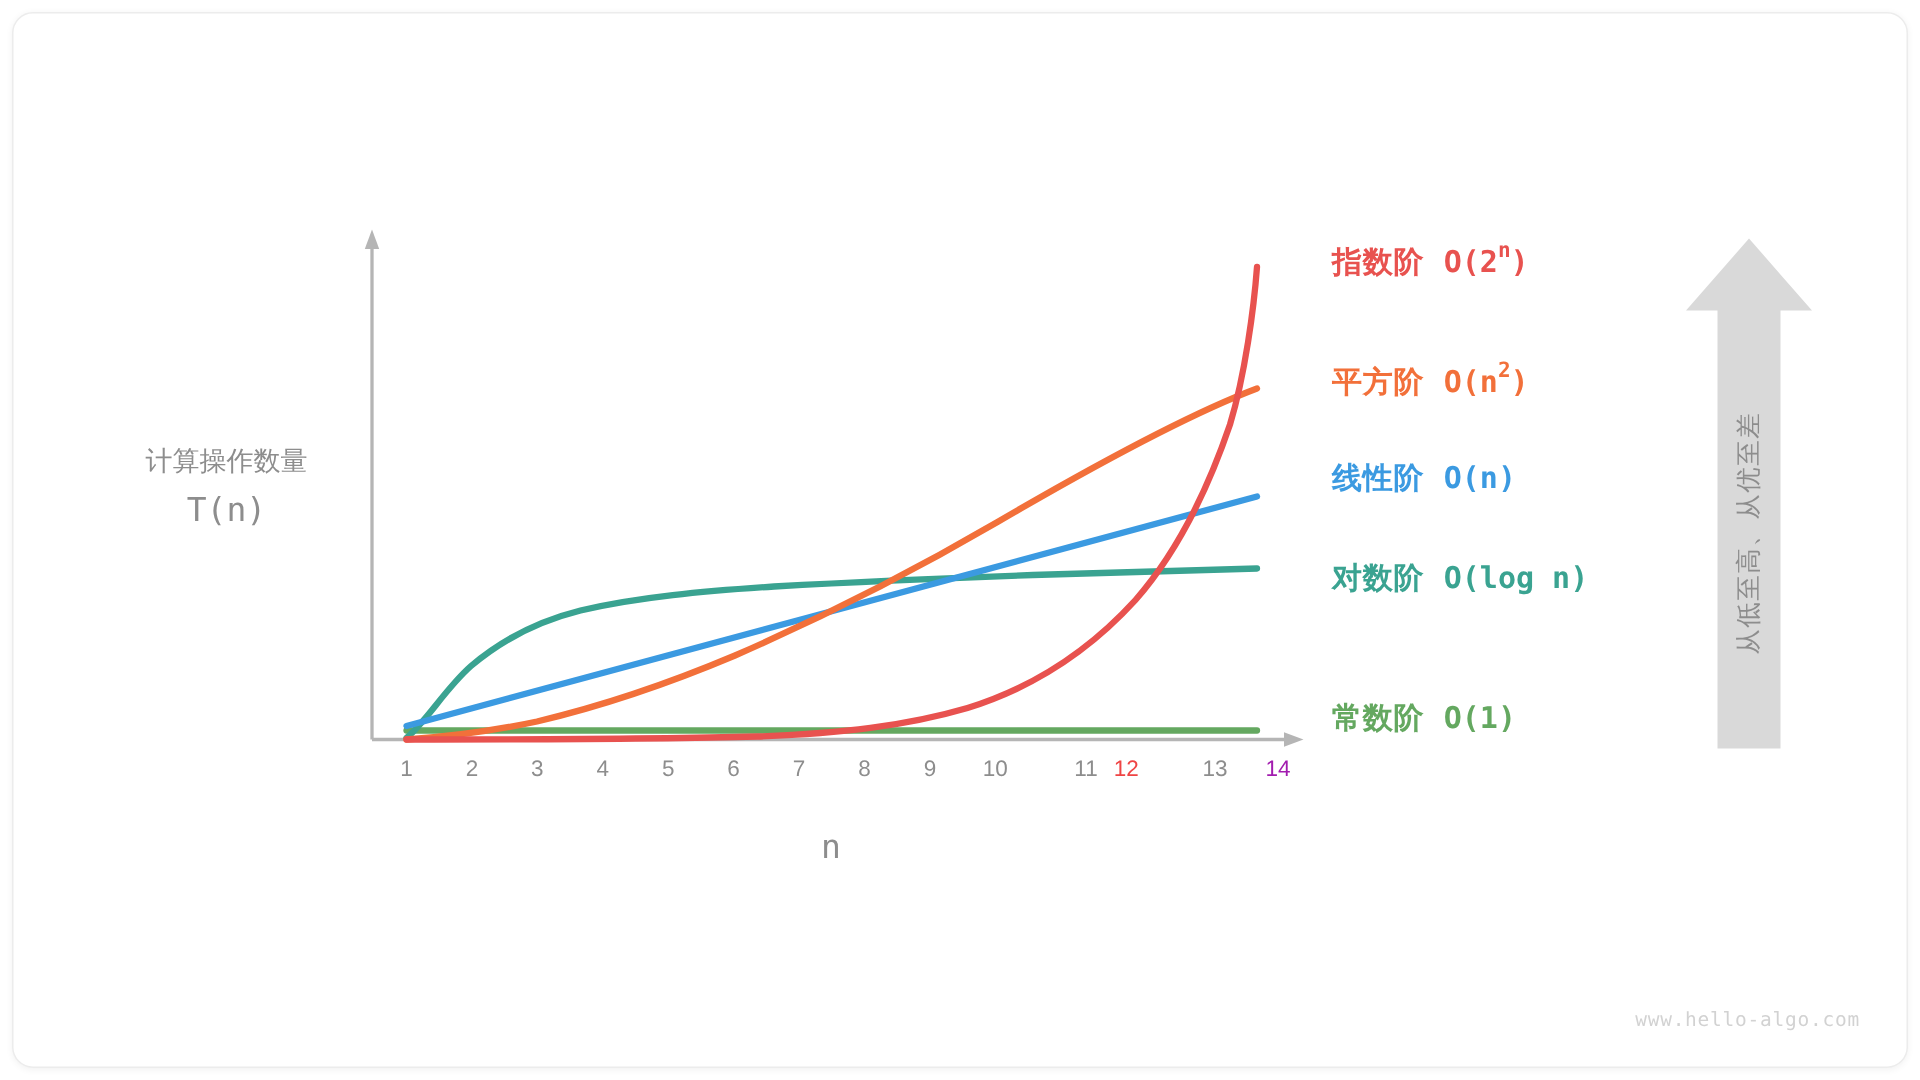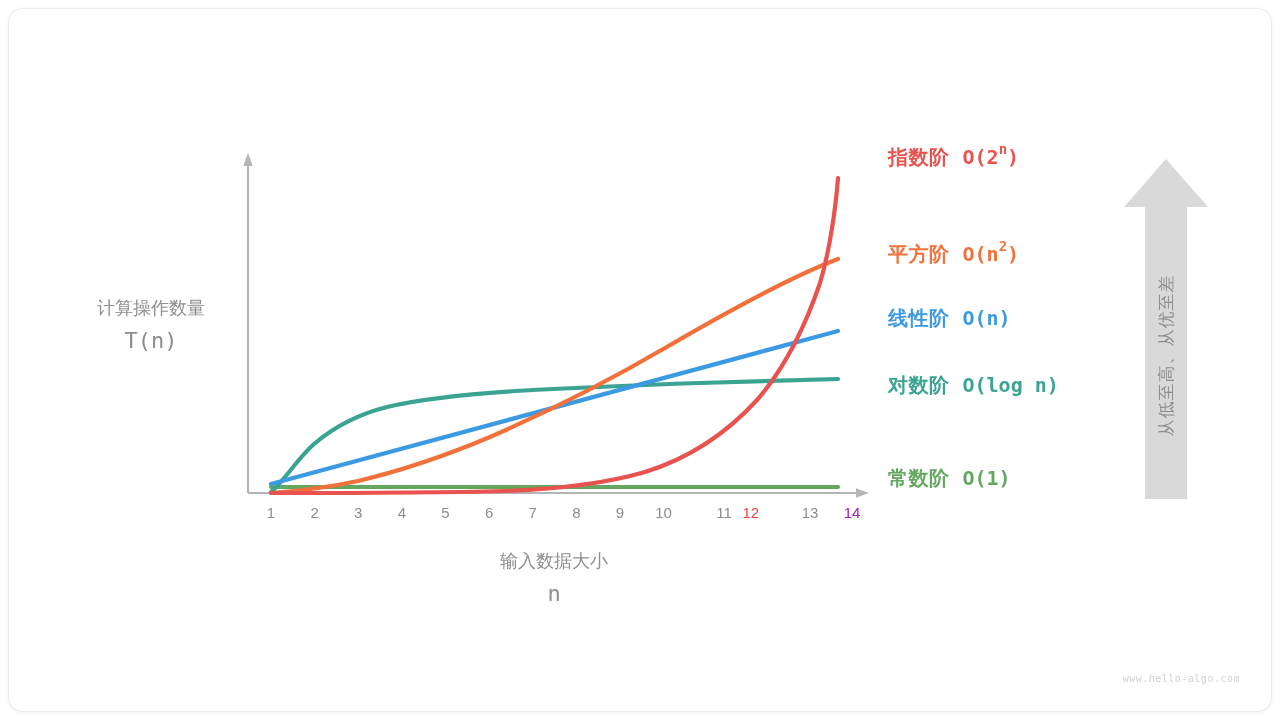--- a/index.html
+++ b/index.html
@@ -138,21 +138,21 @@
     color: #8d8d8d;
     letter-spacing: 1px;
     margin-top: 52px;
   }
   
   #watermark {
     position: absolute;
     right: 40px;
     top: 673px;
     font-family: "DejaVu Sans Mono", "Liberation Mono", monospace;
-    font-size: 10px;
+    font-size: 13px;
     color: #d2d2d2;
     letter-spacing: 0.5px;
   }
 </style>
 </head>
 <body>
 
 <div id="root">
   <div class="card" style="border-color: rgb(236, 236, 236);"></div>
 
@@ -192,21 +192,20 @@
                  C 830 250, 836 205, 838 178"></path>
       </g>
     </svg>
 
     <div class="axis-title" id="y-axis-title" style="color: rgb(141, 141, 141);">
       <span class="cn">计算操作数量</span>
       <span class="mono">T(n)</span>
     </div>
 
     <div class="axis-title" id="x-axis-title" style="color: rgb(141, 141, 141);">
-      <span class="cn">输入数据大小</span>
       <span class="mono">n</span>
     </div>
 
     <div id="xticks">
         <div class="tick" style="left: 251px; color: rgb(141, 141, 141);">1</div>
         <div class="tick" style="left: 294.615px; color: rgb(141, 141, 141);">2</div>
         <div class="tick" style="left: 338.231px; color: rgb(141, 141, 141);">3</div>
         <div class="tick" style="left: 381.846px; color: rgb(141, 141, 141);">4</div>
         <div class="tick" style="left: 425.462px; color: rgb(141, 141, 141);">5</div>
         <div class="tick" style="left: 469.077px; color: rgb(141, 141, 141);">6</div>
@@ -214,21 +213,21 @@
         <div class="tick" style="left: 556.308px; color: rgb(141, 141, 141);">8</div>
         <div class="tick" style="left: 599.923px; color: rgb(141, 141, 141);">9</div>
         <div class="tick" style="left: 643.538px; color: rgb(141, 141, 141);">10</div>
         <div class="tick" style="left: 704px; color: rgb(141, 141, 141);">11</div>
         <div class="tick" style="left: 730.769px; color: #ef4444;">12</div>
         <div class="tick" style="left: 790px; color: rgb(141, 141, 141);">13</div>
         <div class="tick" style="left: 832px; color: #a21caf;">14</div>
       </div>
 
     <div id="legend">
-        <div class="legend-item" style="top: 144px; color: rgb(232, 82, 79); text-align: center;"><span class="cn">指数阶</span><span class="mono">O(2<sup>n</sup>)</span></div>
+        <div class="legend-item" style="top: 161px; color: rgb(232, 82, 79); text-align: center;"><span class="cn">指数阶</span><span class="mono">O(2<sup>n</sup>)</span></div>
         <div class="legend-item" style="top: 241px; color: rgb(242, 112, 58);"><span class="cn">平方阶</span><span class="mono">O(n<sup>2</sup>)</span></div>
         <div class="legend-item" style="top: 305px; color: rgb(59, 154, 225);"><span class="cn">线性阶</span><span class="mono">O(n)</span></div>
         <div class="legend-item" style="top: 372px; color: rgb(58, 163, 145);"><span class="cn">对数阶</span><span class="mono">O(log n)</span></div>
         <div class="legend-item" style="top: 465px; color: rgb(100, 168, 96);"><span class="cn">常数阶</span><span class="mono">O(1)</span></div>
       </div>
 
     <svg id="ranking-arrow" viewBox="0 0 88 348" xmlns="http://www.w3.org/2000/svg">
       <polygon points="44,4 86,52 65,52 65,344 23,344 23,52 2,52" fill="#d9d9d9"></polygon>
     </svg>
     <div id="ranking-arrow-label">

